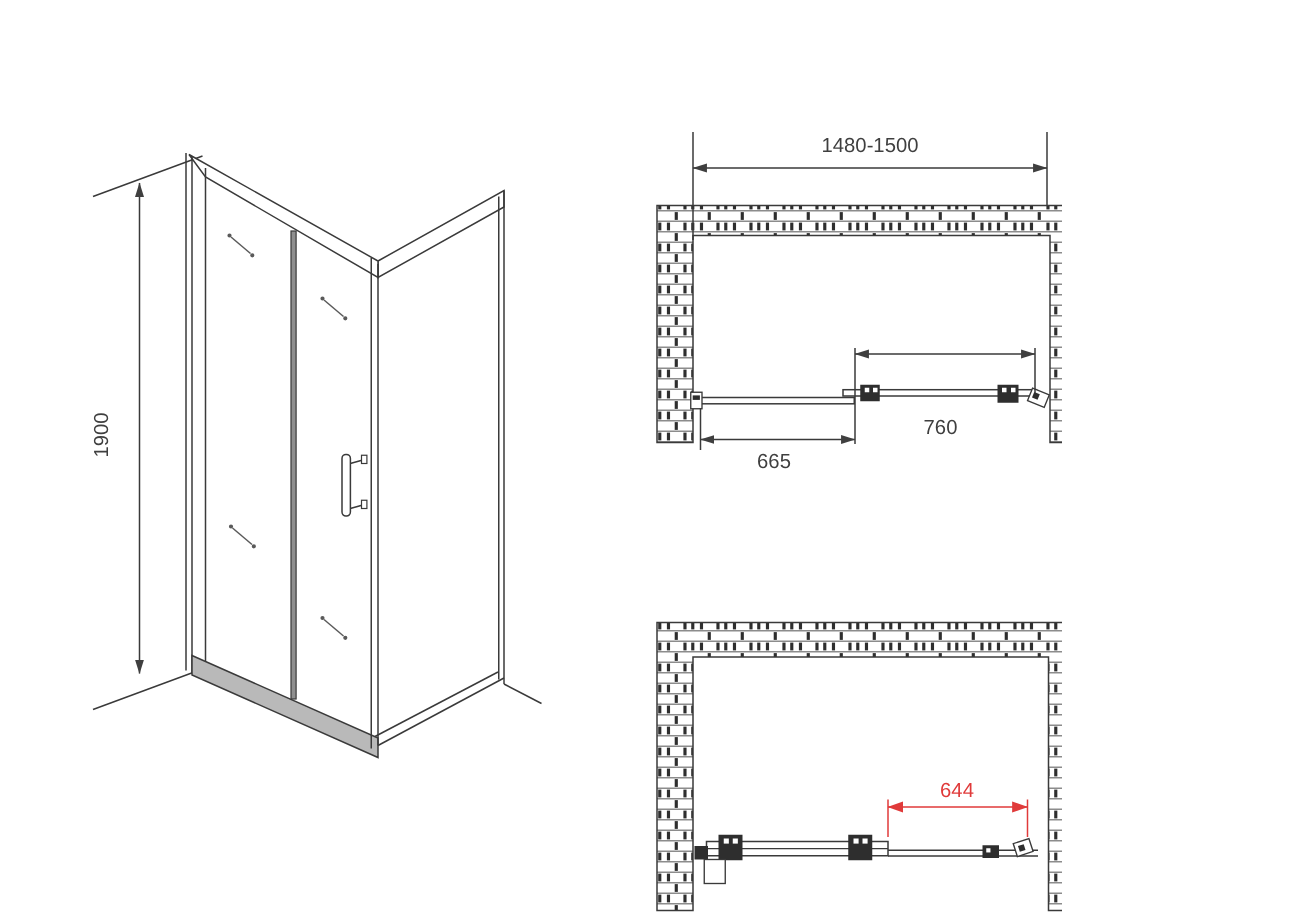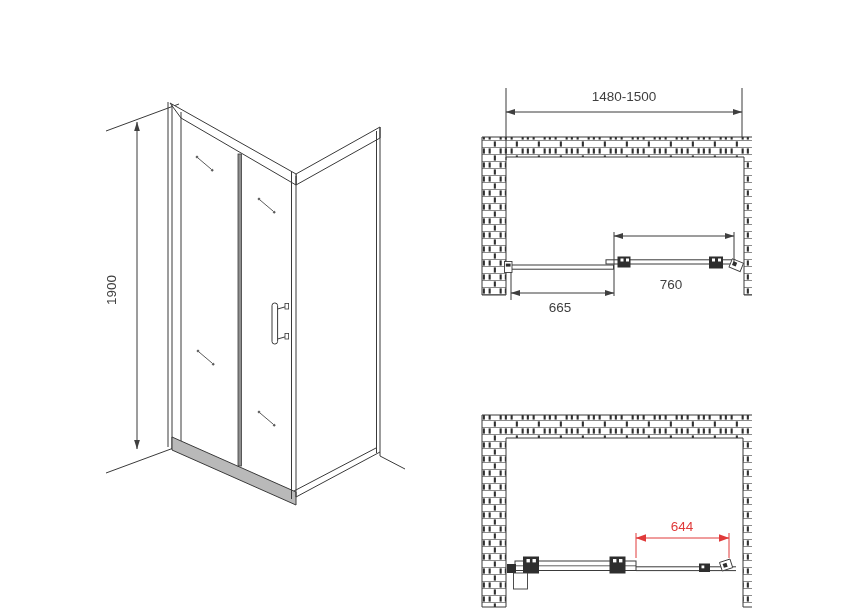--- a/index.html
+++ b/index.html
@@ -2,21 +2,20 @@
 <html><head>
 <meta charset="utf-8">
 <style>
   html,body{margin:0;padding:0;background:#ffffff;}
   .canvas{
     position:relative;
     width:708px;height:612px;
     background:#ffffff;
     font-family:"Liberation Sans", sans-serif;
     overflow:hidden;
-    padding-left:44px;
   }
   svg{display:block;}
   text{
     font-family:"Liberation Sans", sans-serif;
     font-size:13.5px;
     fill:#3f3f3f;
   }
   text.red{fill:#e03a3a;}
 </style>
 </head>

